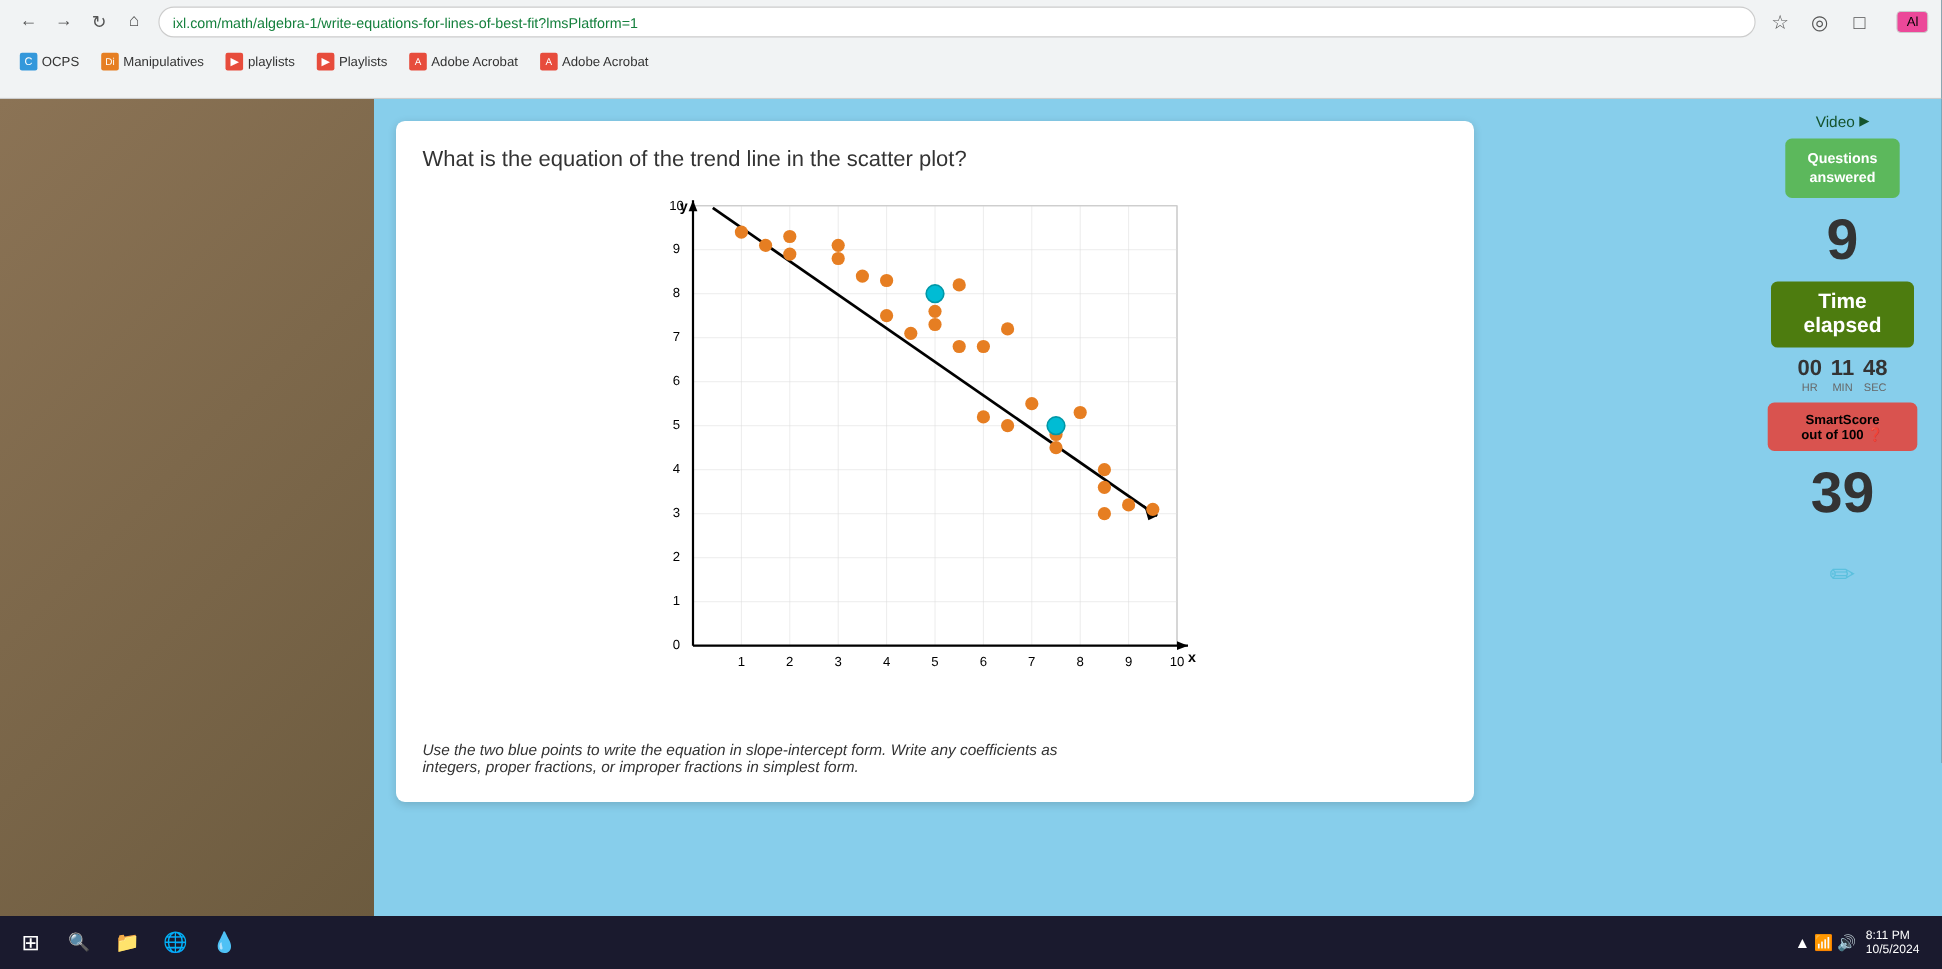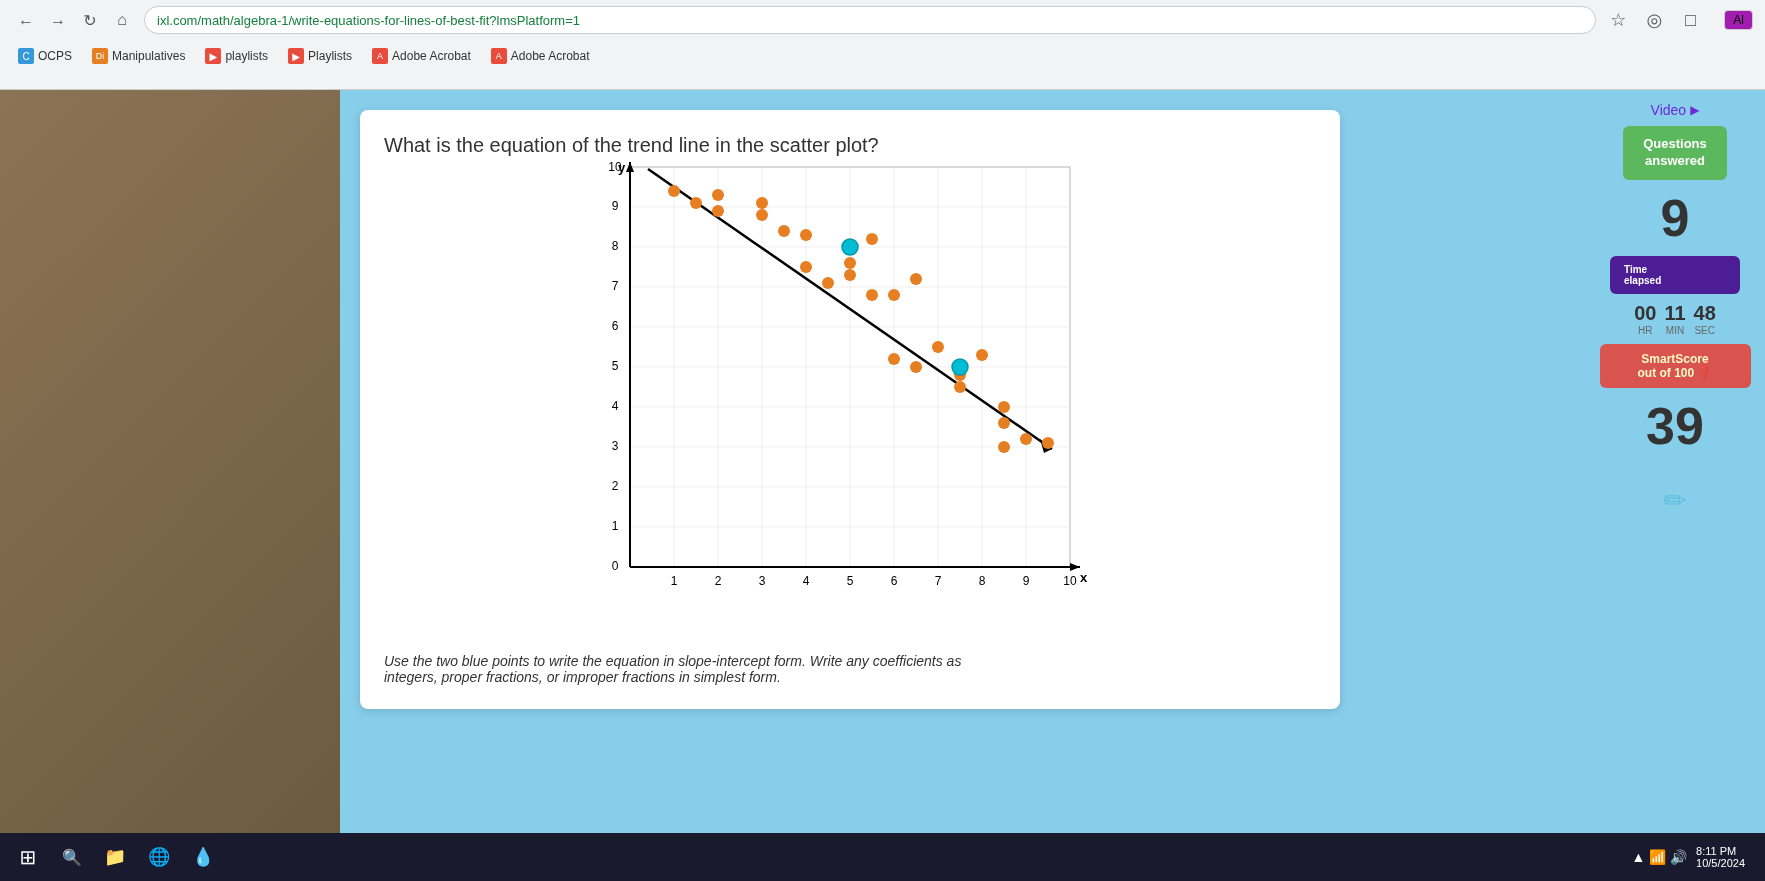--- a/index.html
+++ b/index.html
@@ -121,20 +121,21 @@
       border-radius: 8px;
       padding: 24px;
       position: relative;
       max-width: 980px;
       box-shadow: 0 2px 8px rgba(0,0,0,0.15);
     }
 
     .question-text {
       font-size: 20px;
       color: #333;
+      margin-bottom: 20px;
       font-weight: normal;
     }
 
     
     .graph-container {
       position: relative;
       width: 540px;
       height: 480px;
       margin: 0 auto;
     }
@@ -162,21 +163,21 @@
       flex-direction: column;
       align-items: center;
       gap: 8px;
     }
 
     .video-btn {
       display: flex;
       align-items: center;
       gap: 4px;
       font-size: 14px;
-      color: #6d28d9;
+      color: #14532d;
       cursor: pointer;
     }
 
     .questions-answered-btn {
       background: #5cb85c;
       color: white;
       border: none;
       border-radius: 6px;
       padding: 10px 14px;
       font-size: 13px;
@@ -187,28 +188,28 @@
       line-height: 1.3;
     }
 
     .questions-count {
       font-size: 52px;
       font-weight: bold;
       color: #333;
     }
 
     .time-elapsed-btn {
-      background: #4c1d95;
+      background: #4d7c0f;
       color: white;
       border: none;
       border-radius: 6px;
       padding: 8px 14px;
-      font-size: 10px;
+      font-size: 19px;
       font-weight: bold;
-      text-align: left;
+      text-align: center;
       cursor: pointer;
       width: 130px;
     }
 
     .timer-display {
       display: flex;
       gap: 8px;
     }
 
     .timer-block {
@@ -221,29 +222,29 @@
       color: #333;
     }
 
     .timer-label {
       font-size: 10px;
       color: #666;
     }
 
     .smart-score-btn {
       background: #d9534f;
-      color: #fef9c3;
+      color: #000000;
       border: none;
       border-radius: 6px;
       padding: 8px 14px;
       font-size: 12px;
       font-weight: bold;
       text-align: center;
       cursor: pointer;
-      width: 151px;
+      width: 136px;
     }
 
     .smart-score-value {
       font-size: 52px;
       font-weight: bold;
       color: #333;
       text-align: right;
     }
 
     .pencil-icon {
@@ -303,21 +304,21 @@
       cursor: pointer;
       display: flex;
       align-items: center;
       justify-content: center;
       font-size: 18px;
       color: #555;
     }
 
     
     .all-folder {
-      background: #a21caf;
+      background: #ec4899;
       border: 1px solid #ccc;
       border-radius: 4px;
       padding: 2px 8px;
       font-size: 12px;
       cursor: pointer;
       white-space: nowrap;
     }
   </style>
 </head>
 <body>

